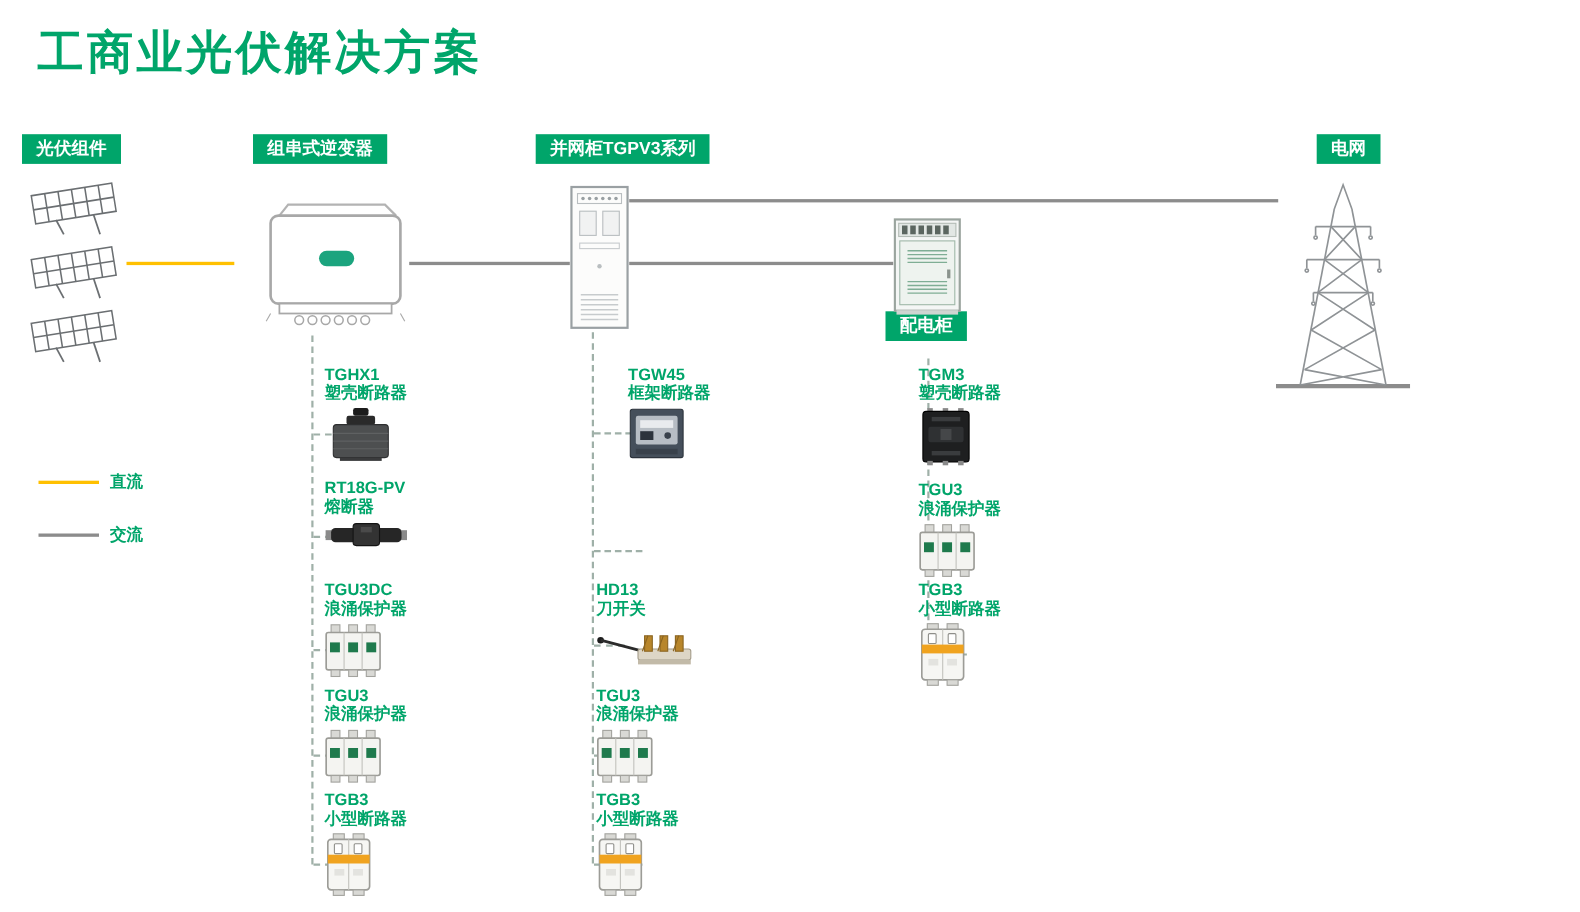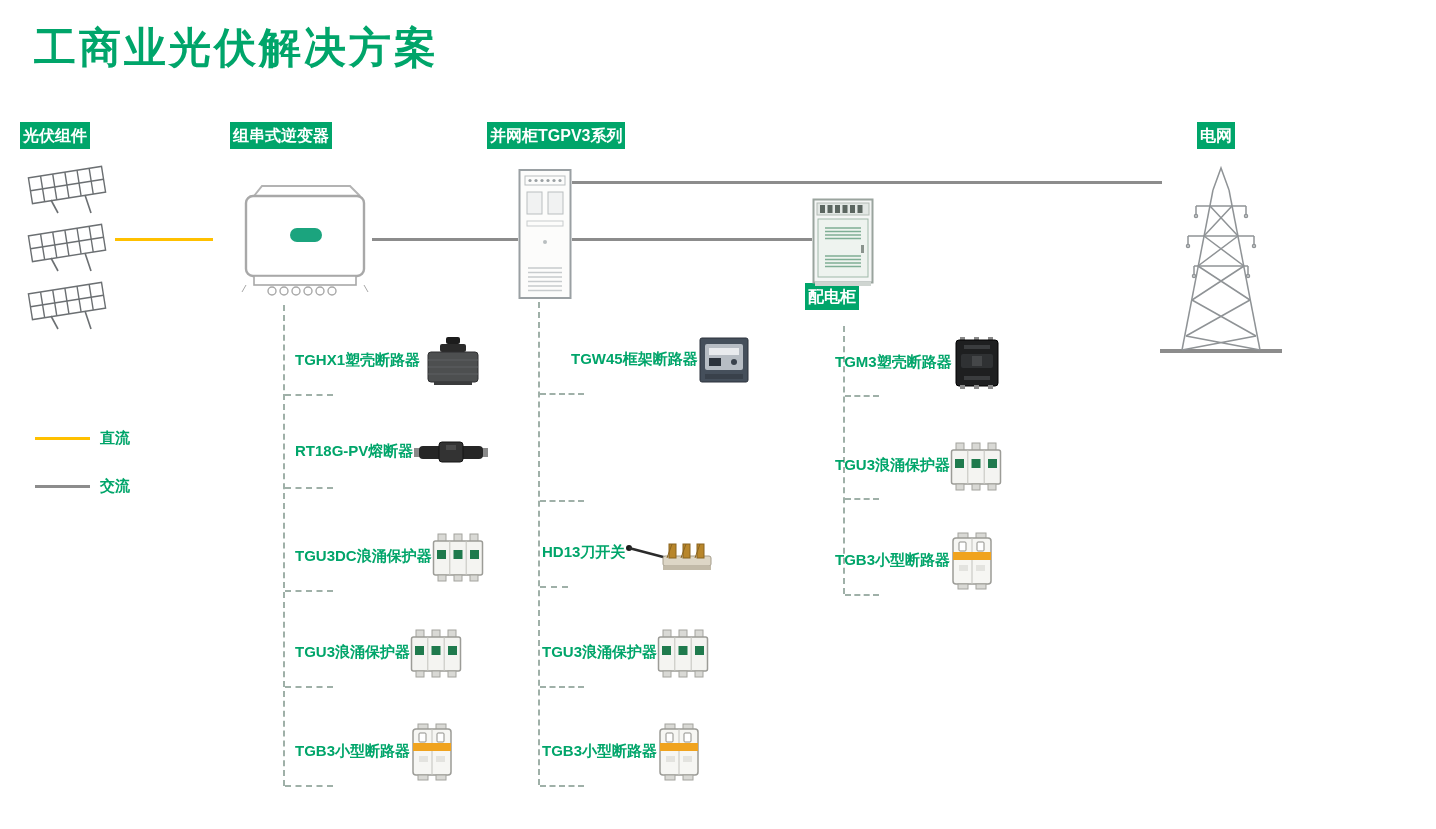--- a/index.html
+++ b/index.html
@@ -6,41 +6,41 @@
   html, body { margin: 0; padding: 0; background: #ffffff; }
   body { font-family: "Liberation Sans", "DejaVu Sans", sans-serif; }
   .canvas { position: relative; width: 1436px; height: 829px; background: #fff; overflow: hidden; }
 
   .title {
     position: absolute; left: 34px; top: 20px; margin: 0;
     font-size: 42px; font-weight: 700; color: #00A56A; letter-spacing: 3px;
   }
 
   .tag {
-    position: absolute; height: 27px; line-height: 27px; padding: 0 3px;
+    position: absolute; height: 27px; line-height: 27px; padding: 0 13px;
     background: #00A56A; color: #ffffff; font-size: 16px; font-weight: 700;
     white-space: nowrap;
   }
 
   .line { position: absolute; height: 3px; }
   .line.ac { background: #8C8C8C; }
   .line.dc { background: #FFC000; }
 
   .vdash { position: absolute; width: 0; border-left: 2px dashed #9FB0A8; }
   .hdash { position: absolute; height: 0; border-top: 2px dashed #9FB0A8; }
 
   .figure { position: absolute; }
 
   .legend-label {
     position: absolute; color: #00A56A; font-size: 15px; font-weight: 700;
   }
 
   .component {
     position: absolute; width: 140px;
-    display: flex; flex-direction: row; align-items: center;
+    display: flex; flex-direction: column; align-items: flex-start;
   }
   .comp-model, .comp-desc {
     color: #00A56A; font-size: 15px; font-weight: 700; line-height: 17px; text-align: center;
     white-space: nowrap;
   }
   .comp-image { margin-top: 4px; line-height: 0; }
 </style>
 </head>
 <body>
 

